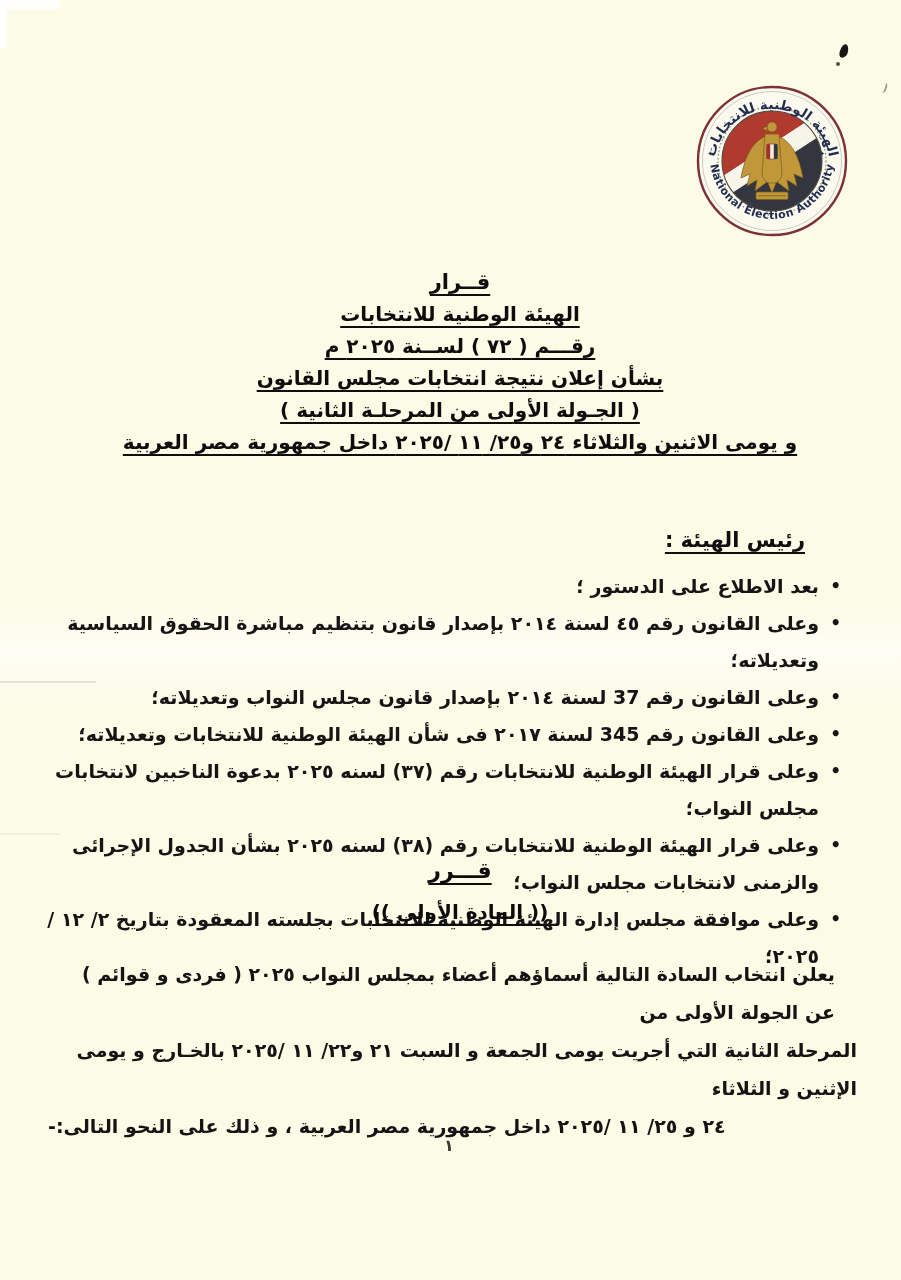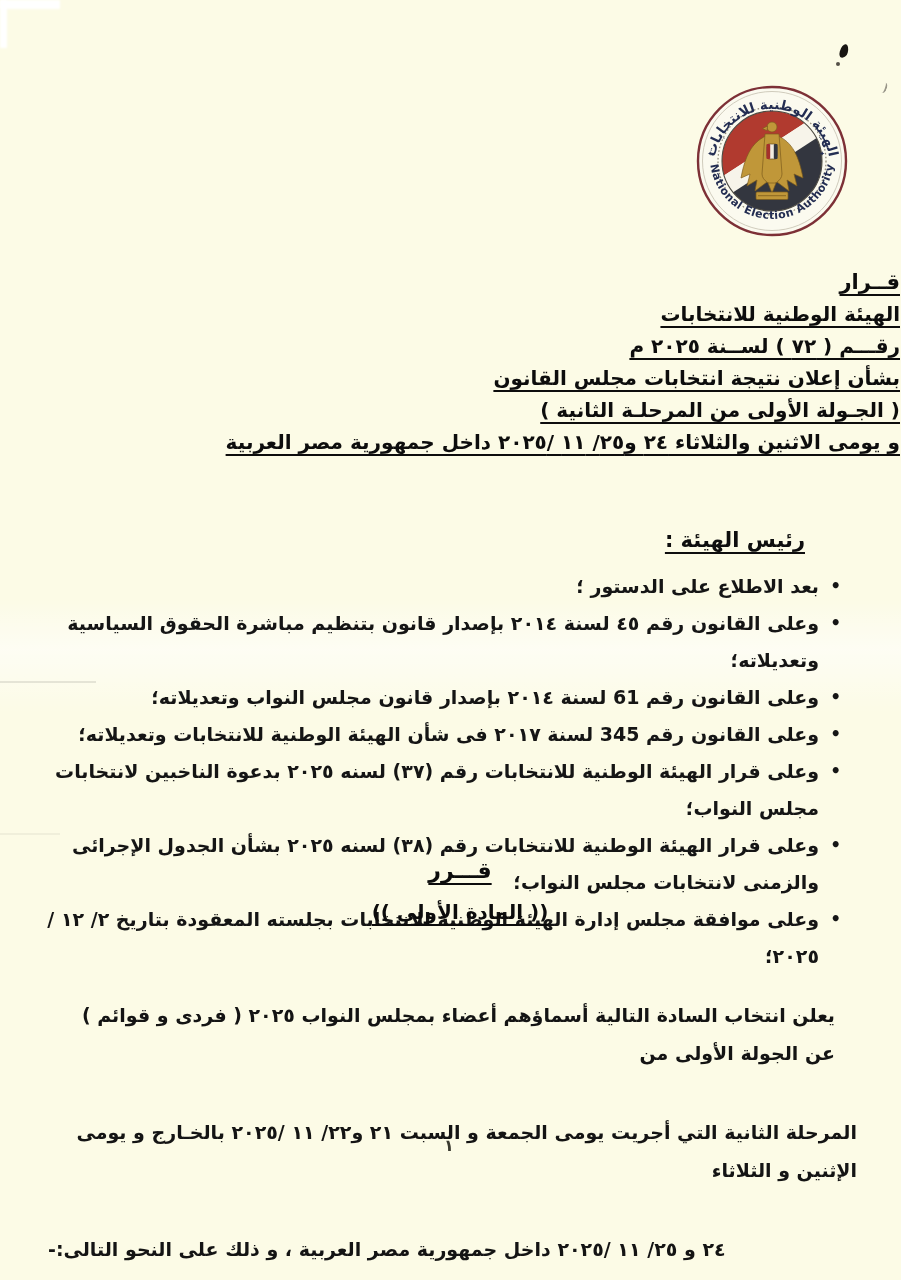--- a/index.html
+++ b/index.html
@@ -34,21 +34,21 @@
   .ink-curl{
     position:absolute;left:879px;top:82px;width:8px;height:11px;
     border-left:2.5px solid #8f8c80;border-radius:60% 0 0 60%/70% 0 0 70%;
     transform:rotate(200deg);opacity:.9;
   }
   
   .logo{position:absolute;top:84px;left:695px;width:154px;height:154px;}
   
   .title-block{
     position:absolute;top:266px;left:20px;width:880px;
-    text-align:right;
+    text-align:center;
   }
   .title-line{line-height:32px;font-size:20px;font-weight:bold;color:#0d0d0d;}
   .title-line > span{
     text-decoration:underline;
     text-decoration-thickness:1.6px;
     text-underline-offset:5px;
   }
   .title-line.first{font-size:21px;letter-spacing:1px;}
   
   .chairman{
@@ -81,21 +81,21 @@
   .article-heading{
     position:absolute;top:900px;left:20px;width:880px;text-align:center;
     font-size:20px;font-weight:bold;color:#0c0c0c;
   }
   .article-heading > span{text-decoration:underline;text-decoration-thickness:1.7px;text-underline-offset:5px;}
   
   .body-par{
     position:absolute;top:955px;right:44px;left:48px;
     font-size:19px;font-weight:bold;line-height:38px;color:#141414;
   }
-  .body-line{text-align:right;margin-top:41px;}
+  .body-line{text-align:right;}
   .body-line.indent{padding-right:22px;}
   .body-line.last{text-align:left;}
   
   .page-number{
     position:absolute;top:1136px;left:444px;
     font-size:16px;color:#3a3a30;font-weight:bold;
   }
 </style>
 </head>
 <body>
@@ -181,21 +181,21 @@
     <div class="bullet-item">
       <span class="dot">•</span>
       <span>بعد الاطلاع على الدستور ؛</span>
     </div>
     <div class="bullet-item">
       <span class="dot">•</span>
       <span>وعلى القانون رقم ٤٥ لسنة ٢٠١٤ بإصدار قانون بتنظيم مباشرة الحقوق السياسية وتعديلاته؛</span>
     </div>
     <div class="bullet-item">
       <span class="dot">•</span>
-      <span>وعلى القانون رقم 61 لسنة ٢٠١٤ بإصدار قانون مجلس النواب وتعديلاته؛</span>
+      <span>وعلى القانون رقم 37 لسنة ٢٠١٤ بإصدار قانون مجلس النواب وتعديلاته؛</span>
     </div>
     <div class="bullet-item">
       <span class="dot">•</span>
       <span>وعلى القانون رقم 345 لسنة ٢٠١٧ فى شأن الهيئة الوطنية للانتخابات وتعديلاته؛</span>
     </div>
     <div class="bullet-item">
       <span class="dot">•</span>
       <span>وعلى قرار الهيئة الوطنية للانتخابات رقم (٣٧) لسنه ٢٠٢٥ بدعوة الناخبين لانتخابات مجلس النواب؛</span>
     </div>
     <div class="bullet-item">

